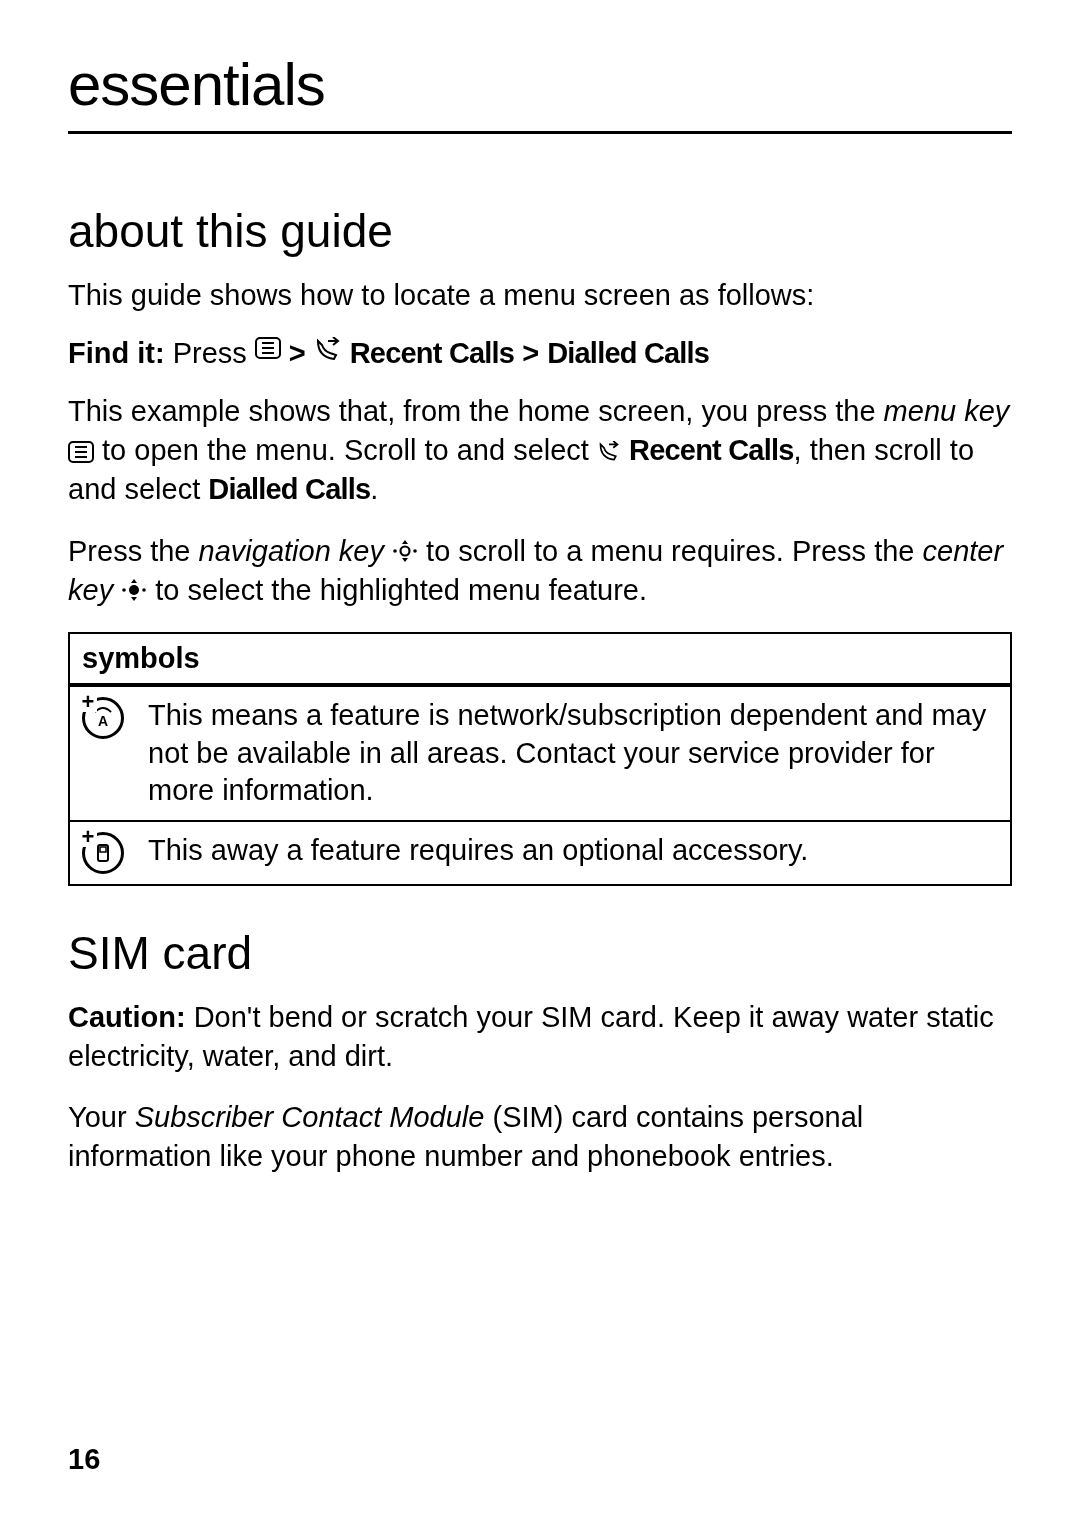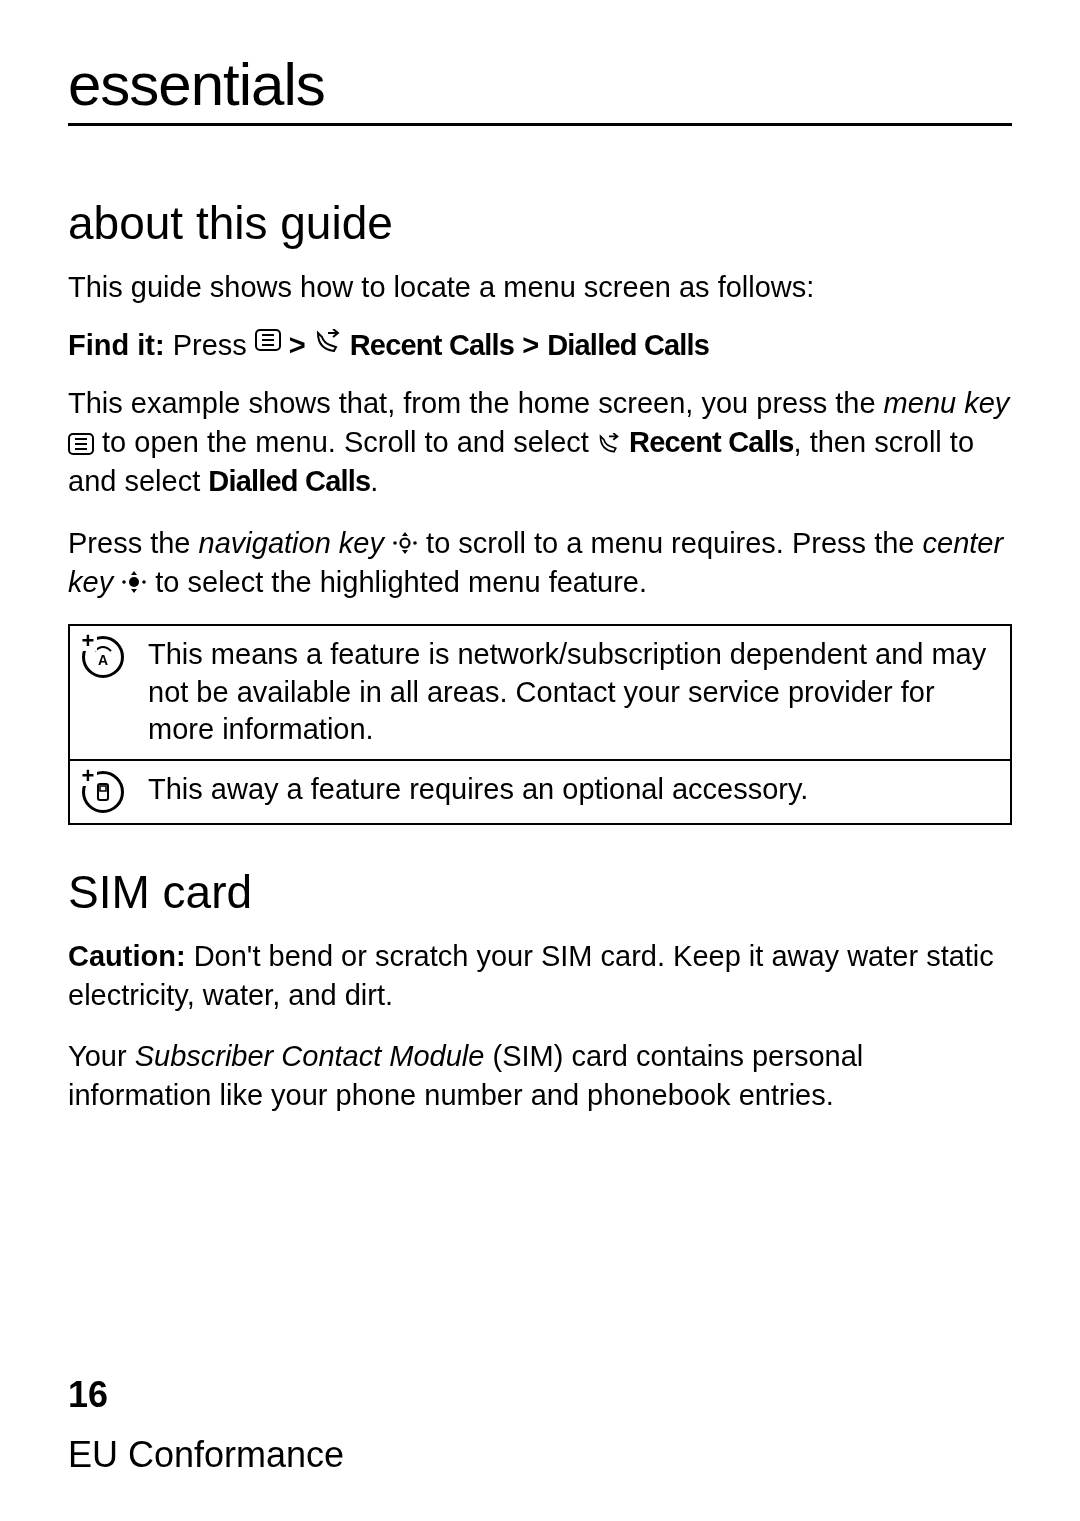--- a/index.html
+++ b/index.html
@@ -14,21 +14,21 @@
       padding: 50px 68px 40px 68px;
       color: #000;
       background: #fff;
       position: relative;
     }
     .h1 {
       font-size: 60px;
       font-weight: normal;
       letter-spacing: -1px;
       border-bottom: 3px solid #000;
-      padding-bottom: 4px;
+      padding-bottom: 12px;
       margin-bottom: 70px;
     }
     .h2 {
       font-size: 46px;
       font-weight: normal;
       margin-bottom: 18px;
     }
     .para {
       font-size: 29px;
       line-height: 1.35;
@@ -131,25 +131,24 @@
       background: #fff;
       font-weight: bold;
       font-size: 22px;
       line-height: 15px;
       text-align: center;
     }
     .footer {
       position: absolute;
       bottom: 45px;
       left: 68px;
-      font-size: 36px;
+      font-size: 29px;
       display: flex;
       align-items: baseline;
-      gap: 18px;
-      flex-direction: column;
+      gap: 30px;
     }
     .footer .pgnum {
       font-weight: bold;
     }
   </style>
 </head>
 <body>
 
 <h1 class="h1">essentials</h1>
 
@@ -212,20 +211,23 @@
       <path d="M13 24 L10 20 L16 20 Z" fill="#000"></path>
       <circle cx="3" cy="13" r="1.8" fill="#000"></circle>
       <circle cx="23" cy="13" r="1.8" fill="#000"></circle>
     </svg>
   </span>
   <span> to select the highlighted menu feature.</span>
 </p>
 
 <table class="sym-table">
   <tbody>
+      <tr>
+        <th class="sym-header" colspan="2">symbols</th>
+      </tr>
   <tr class="sym-row">
     <td class="icon-cell">
       <span class="sym-icon-circle">
         <span class="sym-plus">+</span>
         <svg width="24" height="24" viewBox="0 0 24 24">
           <path d="M4 6 Q12 -2 20 6" fill="none" stroke="#000" stroke-width="2"></path>
           <text x="12" y="20" text-anchor="middle" font-size="14" font-weight="bold" font-family="Arial">A</text>
         </svg>
       </span>
     </td>
@@ -251,14 +253,13 @@
 <p class="para">
   <span class="bold">Caution:</span><span> Don't bend or scratch your SIM card. Keep it away water static electricity, water, and dirt.</span>
 </p>
 
 <p class="para">
   <span>Your </span><span class="italic">Subscriber Contact Module</span><span> (SIM) card contains personal information like your phone number and phonebook entries.</span>
 </p>
 
 <div class="footer">
   <span class="pgnum">16</span>
-  <span>EU Conformance</span>
 </div>
 
 </body></html>

